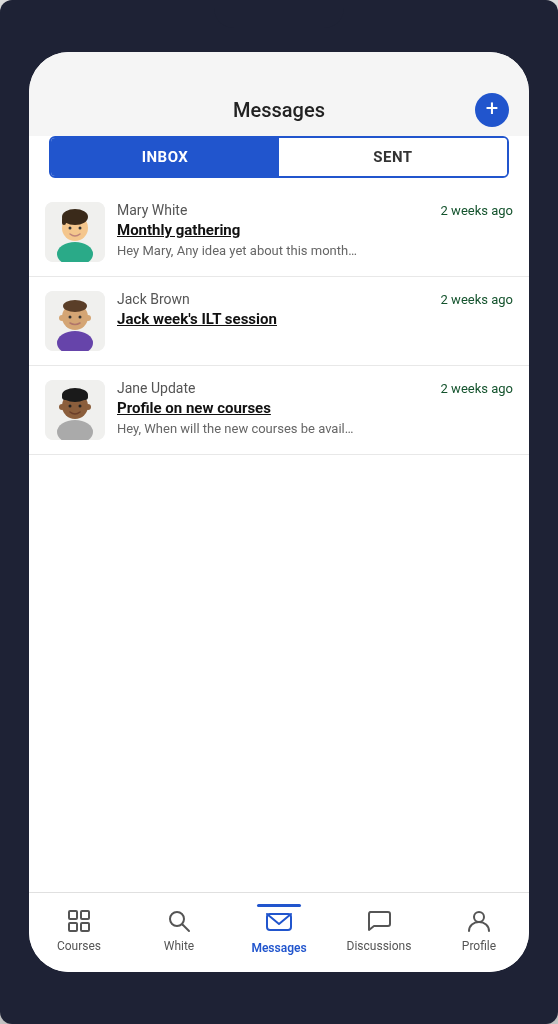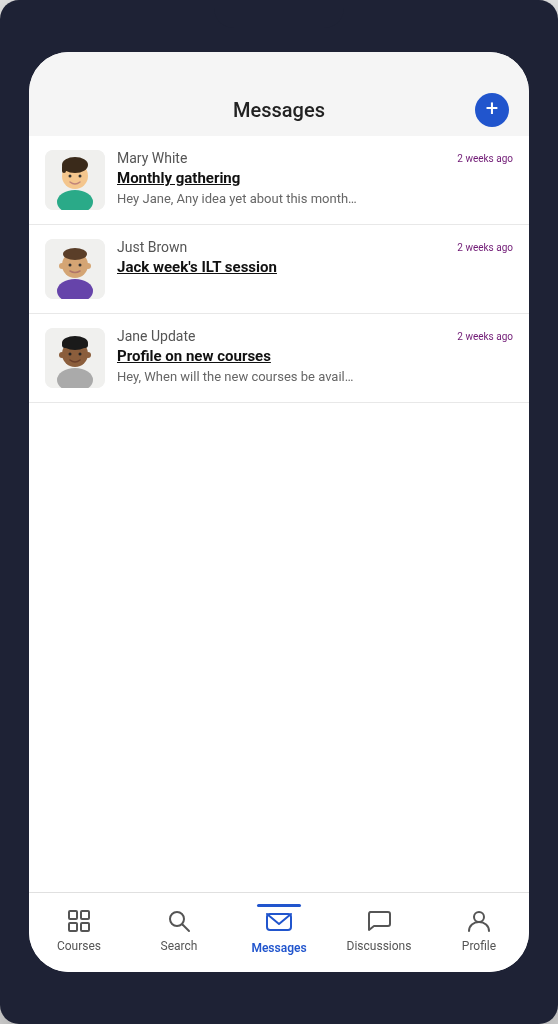--- a/index.html
+++ b/index.html
@@ -9,21 +9,21 @@
       justify-content: center;
       align-items: center;
       min-height: 100vh;
       font-family: -apple-system, BlinkMacSystemFont, 'Segoe UI', Roboto, sans-serif;
     }
 
     .phone-frame {
       width: 558px;
       height: 1024px;
       background: #1e2235;
-      border-radius: 19px;
+      border-radius: 12px;
       position: relative;
       display: flex;
       justify-content: center;
       align-items: center;
       box-shadow: 0 20px 60px rgba(0,0,0,0.4);
     }
 
     .phone-screen {
       width: 500px;
       height: 920px;
@@ -162,22 +162,22 @@
       margin-bottom: 3px;
       gap: 24px;
     }
 
     .sender-name {
       font-size: 14px;
       color: #555;
     }
 
     .message-time {
-      font-size: 10px;
-      color: #701a75;
+      font-size: 13px;
+      color: #14532d;
     }
 
     .message-subject {
       font-size: 15px;
       font-weight: 700;
       color: #111;
       margin-bottom: 4px;
       text-decoration: underline;
     }
 
@@ -248,20 +248,24 @@
 
     <div class="status-bar"></div>
 
     <div class="header">
       <span class="header-title">Messages</span>
       <div class="header-add-btn">
         <span>+</span>
       </div>
     </div>
 
+    <div class="tabs">
+      <div class="tab active">INBOX</div>
+      <div class="tab inactive">SENT</div>
+    </div>
 
     <div class="messages-list">
 
       <div class="message-item">
         <div class="avatar">
           <svg viewBox="0 0 60 60" xmlns="http://www.w3.org/2000/svg">
             <rect width="60" height="60" fill="#f0f0ee" rx="8"></rect>
 
             <ellipse cx="30" cy="52" rx="18" ry="12" fill="#2aaa88"></ellipse>
 
@@ -275,21 +279,21 @@
 
             <path d="M25 32 Q30 36 35 32" stroke="#c0857a" stroke-width="1.5" fill="none" stroke-linecap="round"></path>
           </svg>
         </div>
         <div class="message-content">
           <div class="message-header-row">
             <span class="sender-name">Mary White</span>
             <span class="message-time">2 weeks ago</span>
           </div>
           <div class="message-subject">Monthly gathering</div>
-          <div class="message-preview">Hey Jane, Any idea yet about this month…</div>
+          <div class="message-preview">Hey Mary, Any idea yet about this month…</div>
         </div>
       </div>
 
       <div class="message-item">
         <div class="avatar">
           <svg viewBox="0 0 60 60" xmlns="http://www.w3.org/2000/svg">
             <rect width="60" height="60" fill="#f0f0ee" rx="8"></rect>
 
             <ellipse cx="30" cy="52" rx="18" ry="12" fill="#6644aa"></ellipse>
 
@@ -301,21 +305,21 @@
             <circle cx="43" cy="27" r="3" fill="#d4a574"></circle>
 
             <circle cx="25" cy="26" r="1.5" fill="#333"></circle>
             <circle cx="35" cy="26" r="1.5" fill="#333"></circle>
 
             <path d="M25 32 Q30 35 35 32" stroke="#b0756a" stroke-width="1.5" fill="none" stroke-linecap="round"></path>
           </svg>
         </div>
         <div class="message-content">
           <div class="message-header-row">
-            <span class="sender-name">Just Brown</span>
+            <span class="sender-name">Jack Brown</span>
             <span class="message-time">2 weeks ago</span>
           </div>
           <div class="message-subject">Jack week's ILT session</div>
         </div>
       </div>
 
       <div class="message-item">
         <div class="avatar">
           <svg viewBox="0 0 60 60" xmlns="http://www.w3.org/2000/svg">
             <rect width="60" height="60" fill="#f0f0ee" rx="8"></rect>
@@ -362,21 +366,21 @@
         <span class="nav-label">Courses</span>
       </div>
 
       <div class="nav-item">
         <div class="nav-icon">
           <svg width="26" height="26" viewBox="0 0 26 26" fill="none" stroke="#555" stroke-width="2" stroke-linecap="round">
             <circle cx="11" cy="11" r="7"></circle>
             <line x1="16.5" y1="16.5" x2="23" y2="23"></line>
           </svg>
         </div>
-        <span class="nav-label">Search</span>
+        <span class="nav-label">White</span>
       </div>
 
       <div class="nav-item active" style="position:relative;">
         <div class="messages-active-indicator"></div>
         <div class="nav-icon">
           <svg width="28" height="26" viewBox="0 0 28 26" fill="none" stroke="#2155cd" stroke-width="2" stroke-linecap="round" stroke-linejoin="round">
             <rect x="2" y="4" width="24" height="16" rx="3"></rect>
             <polyline points="2,4 14,14 26,4"></polyline>
           </svg>
         </div>

